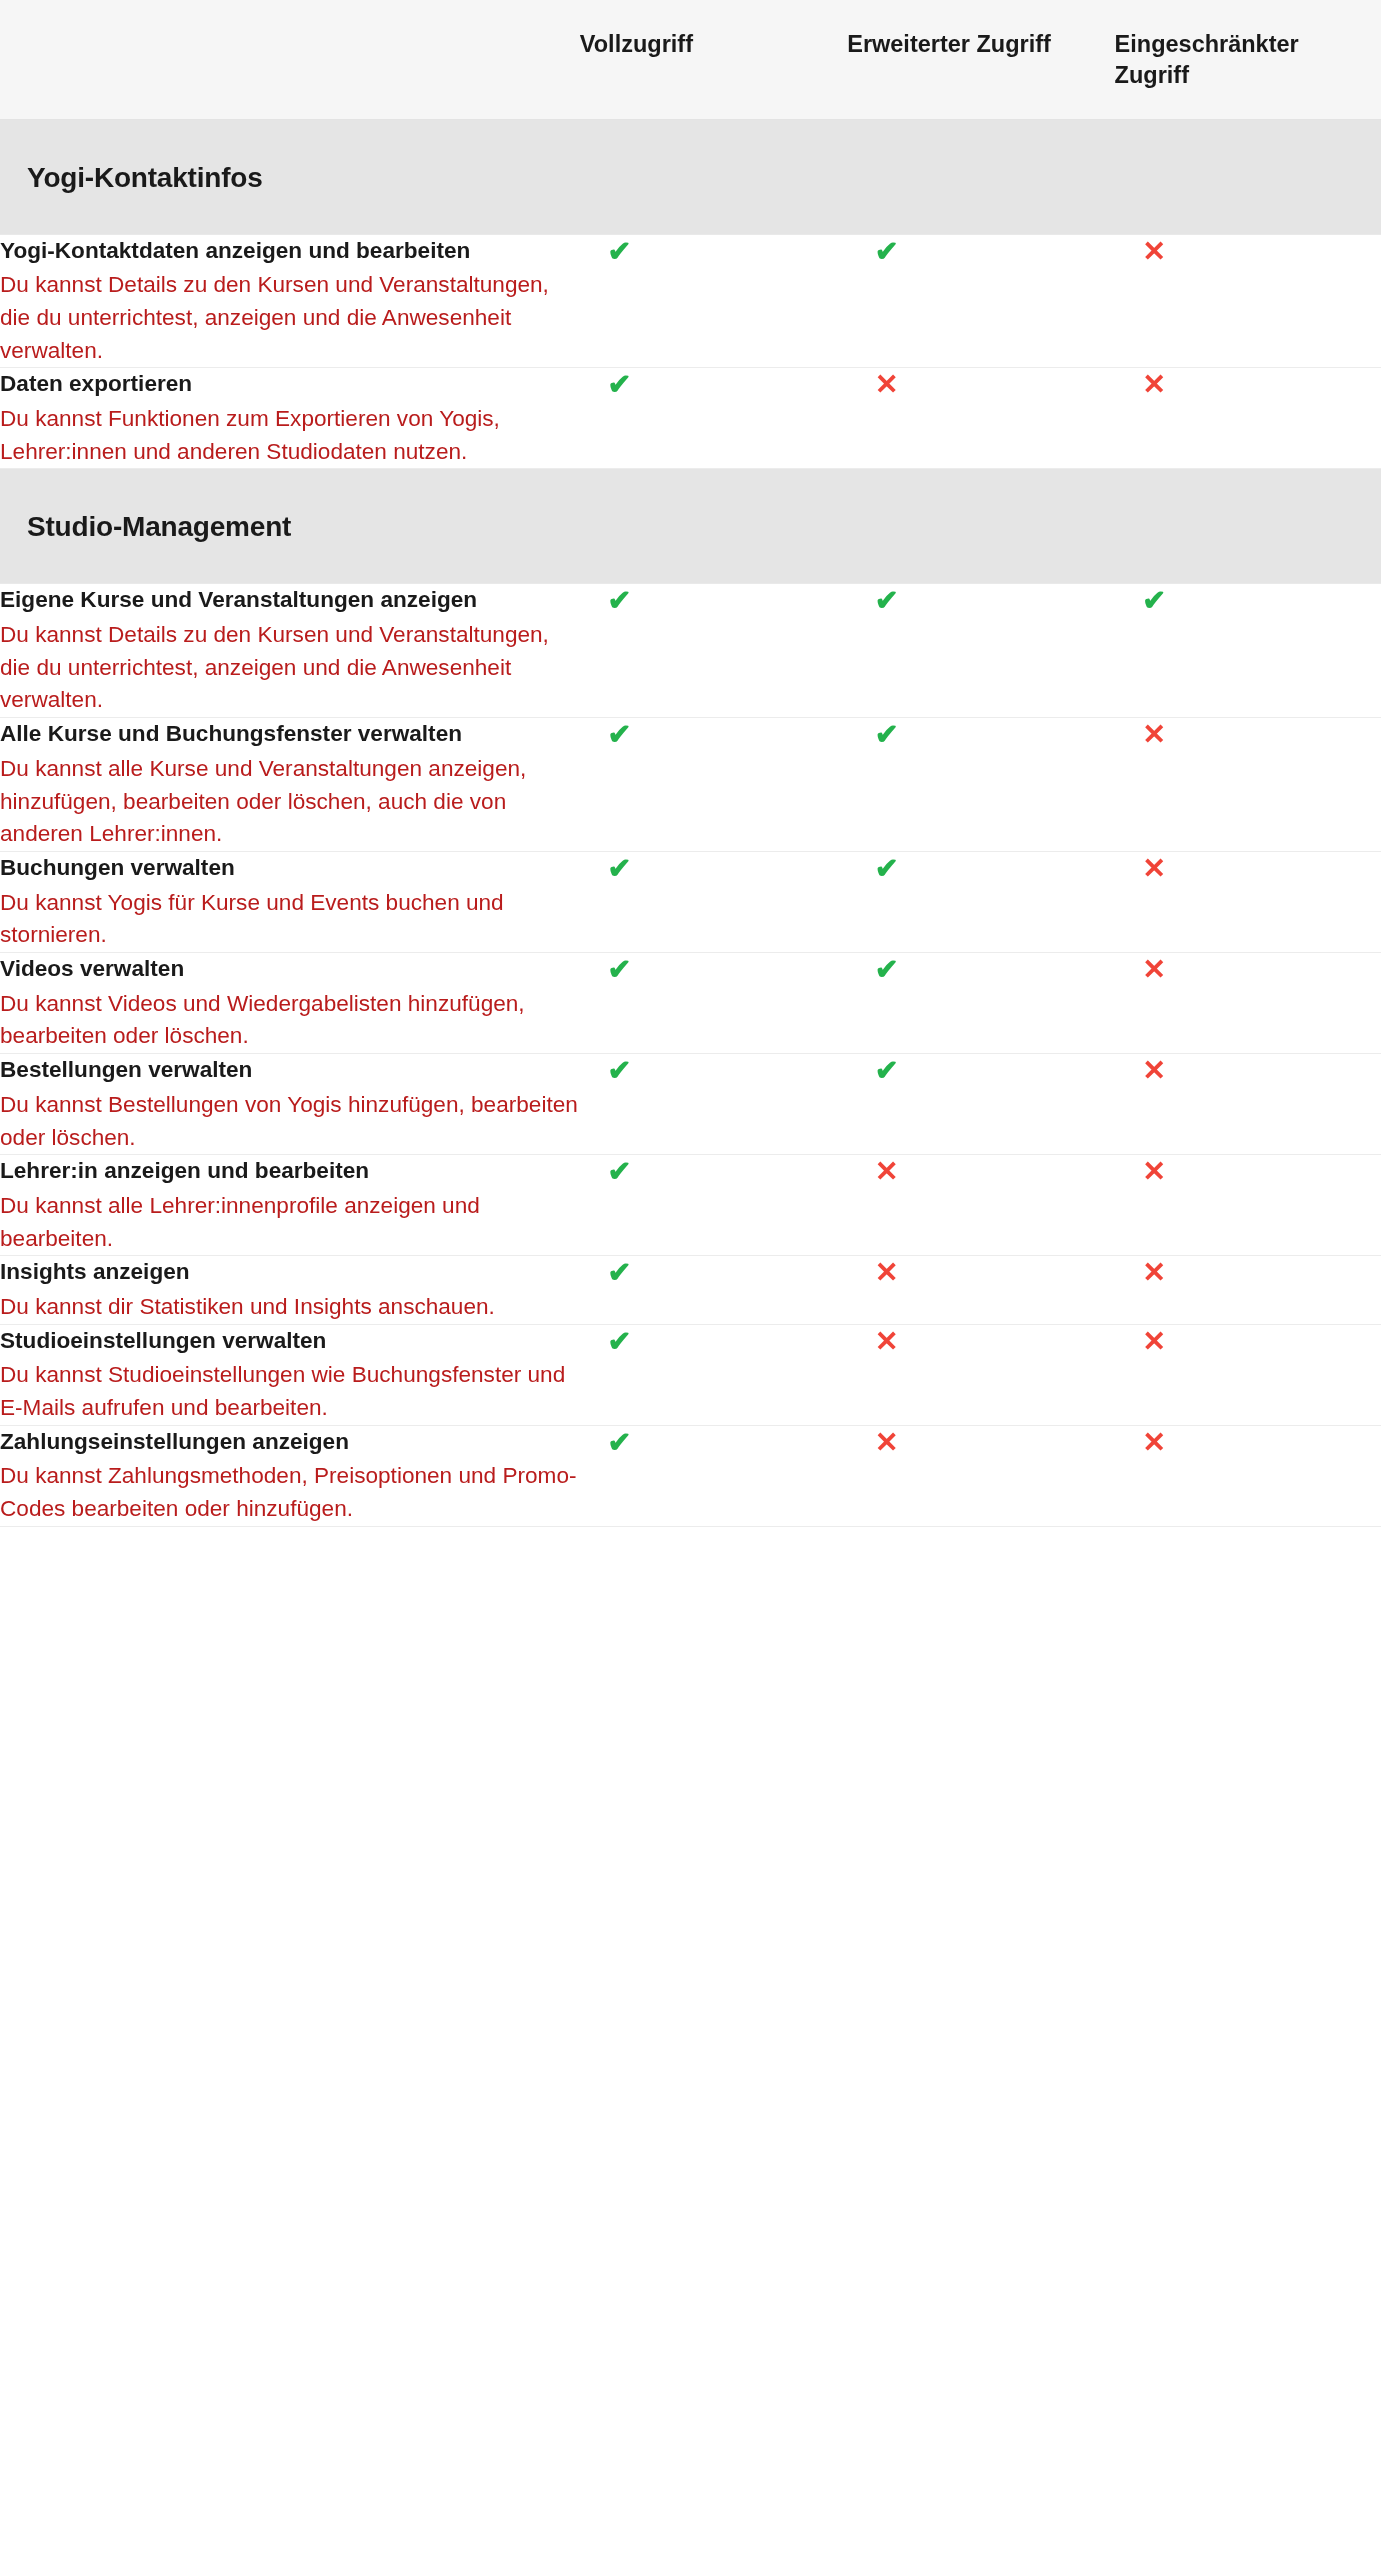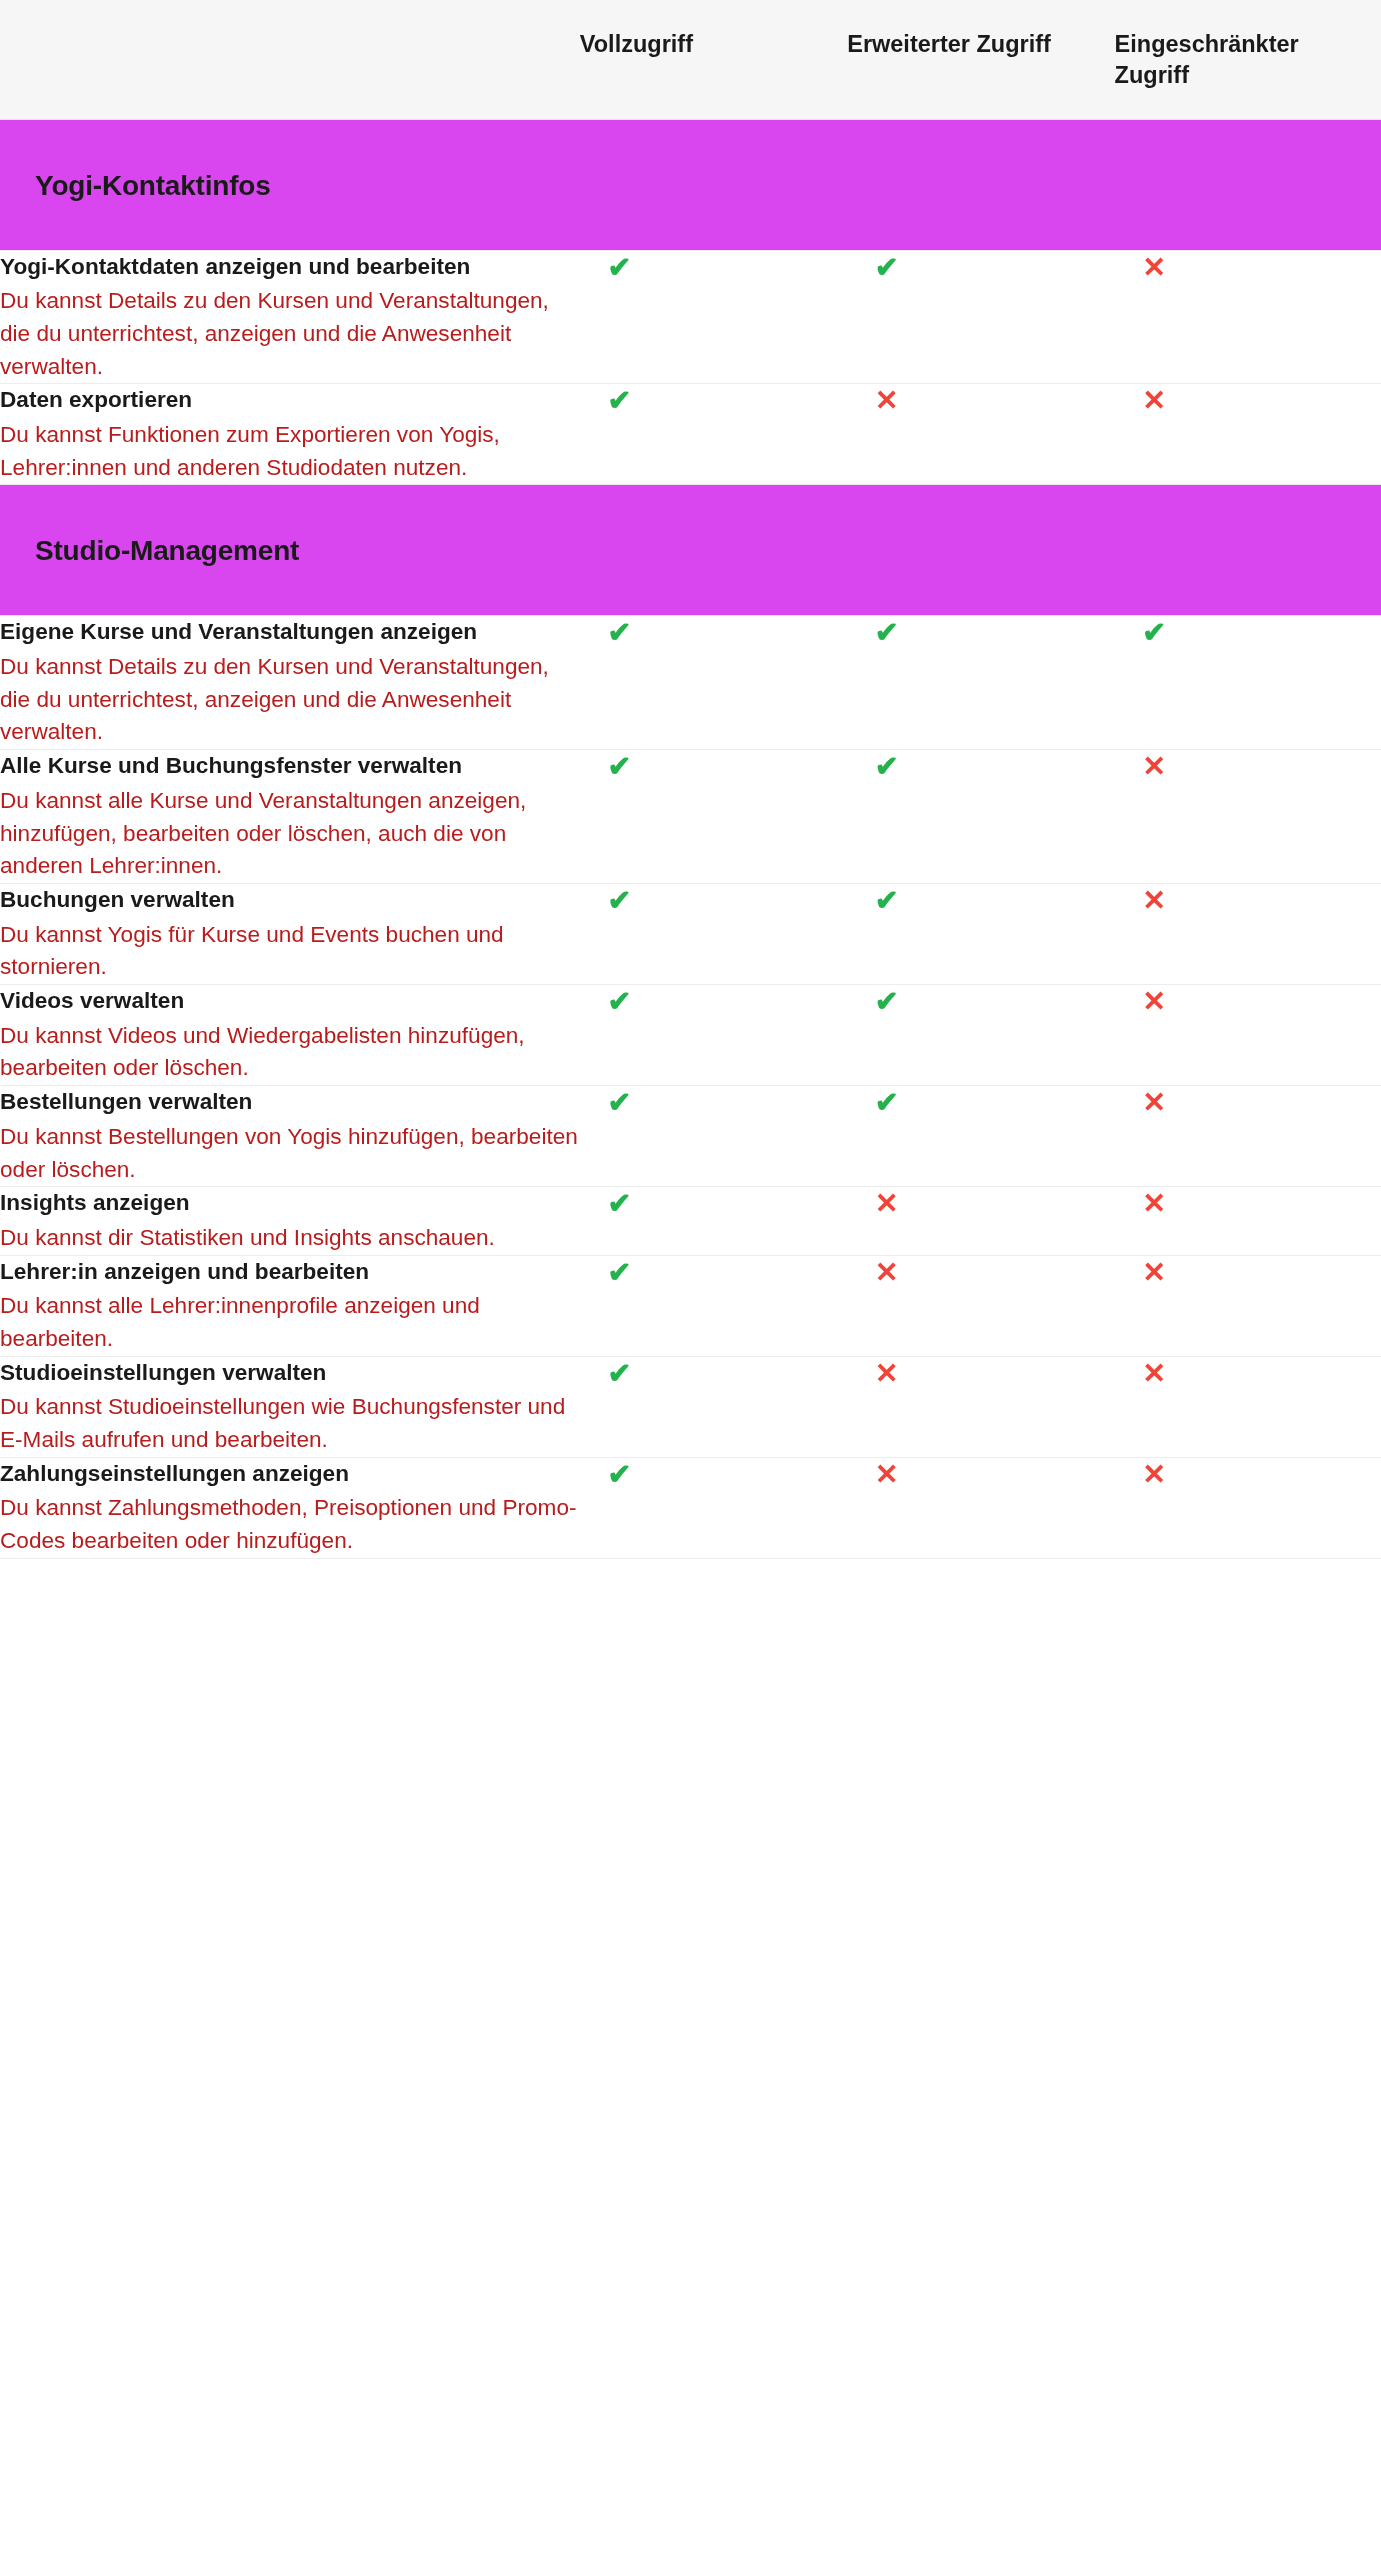--- a/index.html
+++ b/index.html
@@ -42,23 +42,23 @@
     color: #1a1a1a;
     padding: 28.5px 34px 0 0;
     height: 119px;
   }
   th.access-head .head-label {
     display: block;
     max-width: 205px;
   }
 
   tbody tr.section-row td {
-    background: #d946ef;
+    background: #e5e5e5;
     border-bottom: 0.8px solid #e9e9e9;
-    padding: 8px;
+    padding: 0;
   }
   .section-title {
     font-size: 28px;
     font-weight: bold;
     color: #1a1a1a;
     padding: 42px 0 40px 27px;
     letter-spacing: -0.2px;
   }
 
   tbody tr.feature-row td {
@@ -195,38 +195,38 @@
         <td class="feature-cell">
           <p class="feature-title">Bestellungen verwalten</p>
           <p class="feature-desc">Du kannst Bestellungen von Yogis hinzufügen, bearbeiten oder löschen.</p>
         </td>
         <td class="mark-cell"><span class="mark yes">✔</span></td>
         <td class="mark-cell"><span class="mark yes">✔</span></td>
         <td class="mark-cell"><span class="mark no">✕</span></td>
       </tr>
       <tr class="feature-row">
         <td class="feature-cell">
+          <p class="feature-title">Lehrer:in anzeigen und bearbeiten</p>
+          <p class="feature-desc">Du kannst alle Lehrer:innenprofile anzeigen und bearbeiten.</p>
+        </td>
+        <td class="mark-cell"><span class="mark yes">✔</span></td>
+        <td class="mark-cell"><span class="mark no">✕</span></td>
+        <td class="mark-cell"><span class="mark no">✕</span></td>
+      </tr>
+      <tr class="feature-row">
+        <td class="feature-cell">
           <p class="feature-title">Insights anzeigen</p>
           <p class="feature-desc">Du kannst dir Statistiken und Insights anschauen.</p>
         </td>
         <td class="mark-cell"><span class="mark yes">✔</span></td>
         <td class="mark-cell"><span class="mark no">✕</span></td>
         <td class="mark-cell"><span class="mark no">✕</span></td>
       </tr>
       <tr class="feature-row">
         <td class="feature-cell">
-          <p class="feature-title">Lehrer:in anzeigen und bearbeiten</p>
-          <p class="feature-desc">Du kannst alle Lehrer:innenprofile anzeigen und bearbeiten.</p>
-        </td>
-        <td class="mark-cell"><span class="mark yes">✔</span></td>
-        <td class="mark-cell"><span class="mark no">✕</span></td>
-        <td class="mark-cell"><span class="mark no">✕</span></td>
-      </tr>
-      <tr class="feature-row">
-        <td class="feature-cell">
           <p class="feature-title">Studioeinstellungen verwalten</p>
           <p class="feature-desc">Du kannst Studioeinstellungen wie Buchungsfenster und E-Mails aufrufen und bearbeiten.</p>
         </td>
         <td class="mark-cell"><span class="mark yes">✔</span></td>
         <td class="mark-cell"><span class="mark no">✕</span></td>
         <td class="mark-cell"><span class="mark no">✕</span></td>
       </tr>
       <tr class="feature-row">
         <td class="feature-cell">
           <p class="feature-title">Zahlungseinstellungen anzeigen</p>

